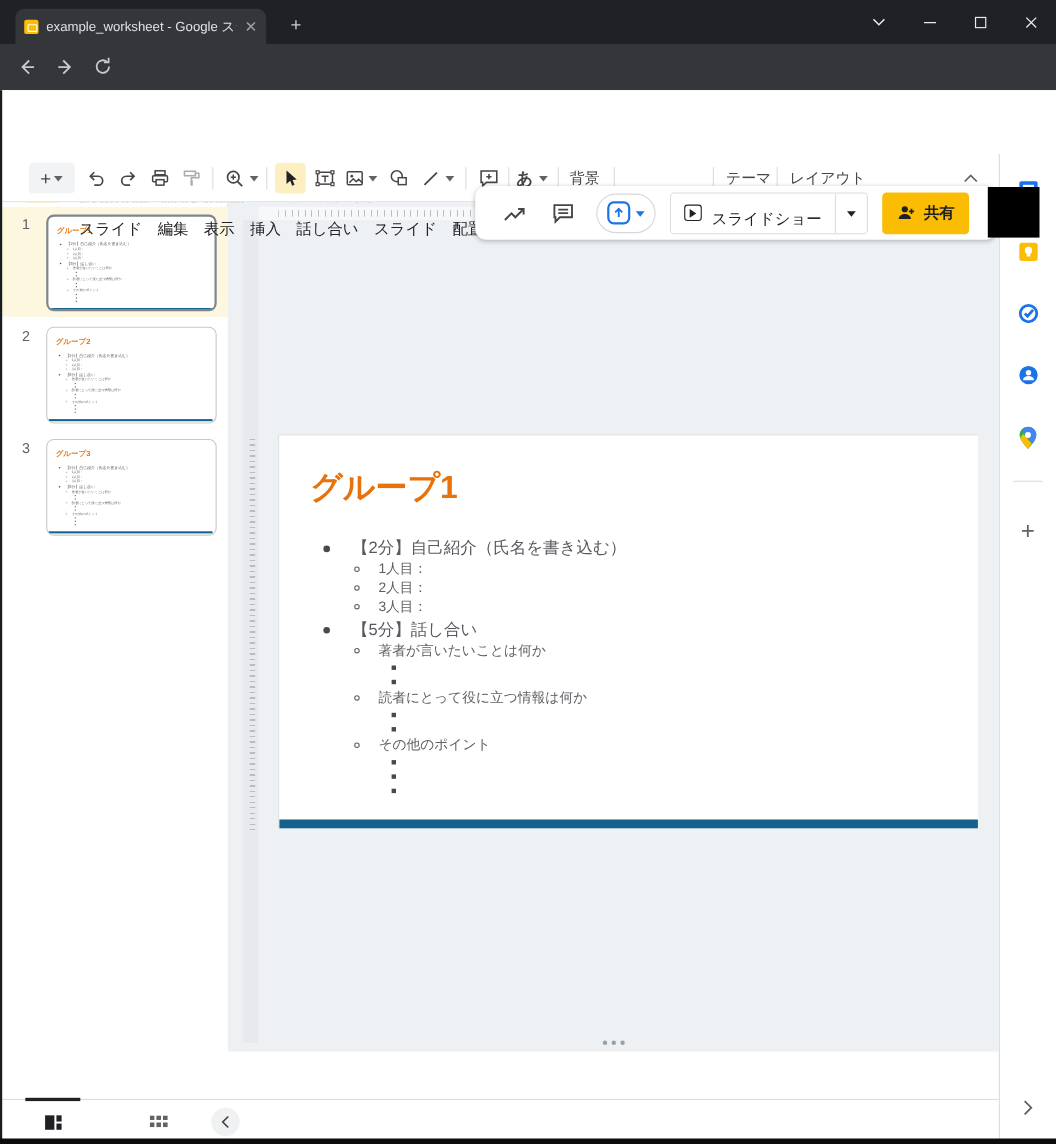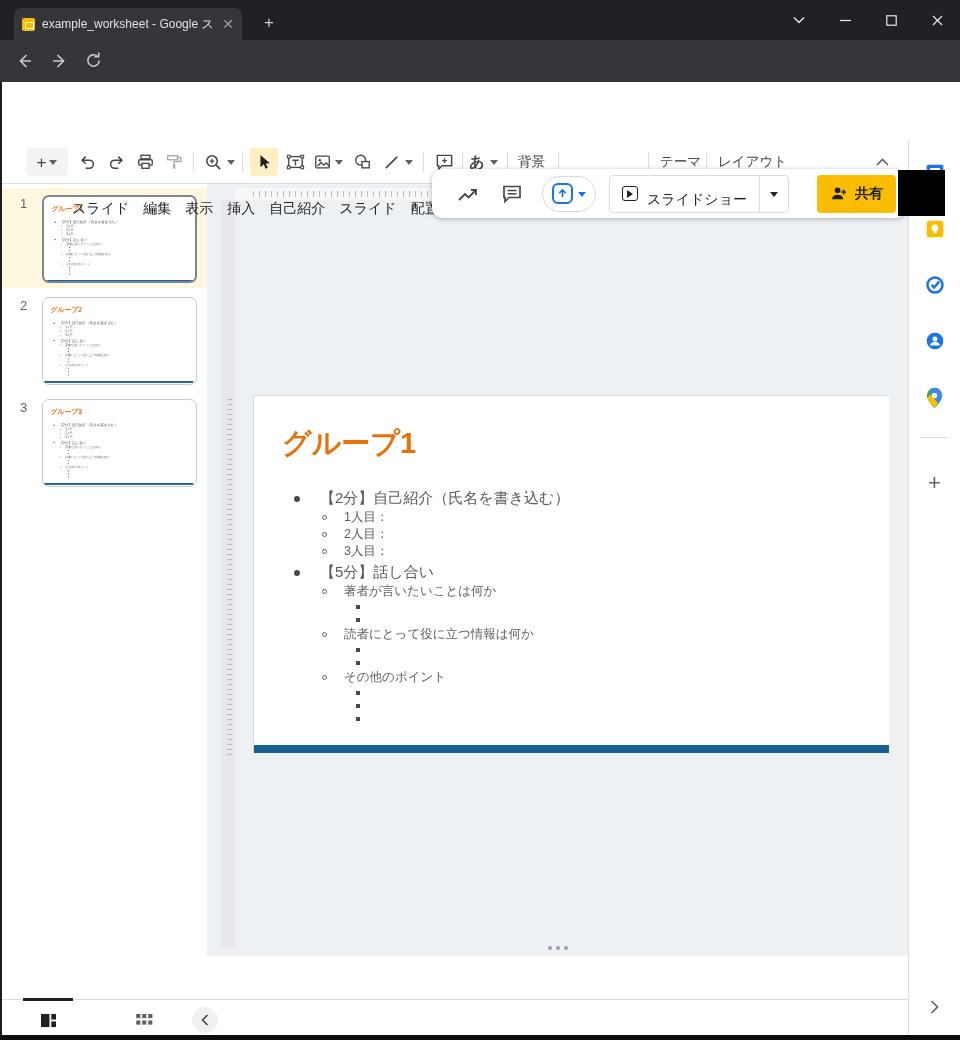--- a/index.html
+++ b/index.html
@@ -52,21 +52,21 @@
   .present-sq { width:21px; height:21px; border:2px solid #1a73e8; border-radius:6px; display:flex; align-items:center; justify-content:center; }
   .caret { width:0; height:0; border:4px solid transparent; border-top:5px solid #5f6368; margin-top:5px; }
   .caret.blue { border-top-color:#1a73e8; }
   .slideshow-btn { display:flex; align-items:stretch; border:1px solid #dadce0; border-radius:4px; height:38px; margin-left:13px; }
   .ss-main { display:flex; align-items:center; gap:9px; padding:0 12px; }
   .ss-ic { width:16px; height:15px; border:1.6px solid #202124; border-radius:3px; display:flex; align-items:center; justify-content:center; }
   .ss-play { width:0; height:0; border:4px solid transparent; border-left:6px solid #202124; margin-left:3px; }
   .ss-label { font-size:14px; color:#202124;margin-top:12px; }
   .ss-caret { width:29px; display:flex; align-items:center; justify-content:center; border-left:1px solid #dadce0; }
   .ss-caret .caret { border-top-color:#202124; margin-top:5px; }
-  .share-btn { display:flex; align-items:center; gap:8px; background:var(--share-button); border-radius:4px; height:38px; padding:0 13px; margin-left:28px; }
+  .share-btn { display:flex; align-items:center; gap:8px; background:var(--share-button); border-radius:4px; height:38px; padding:0 13px; margin-left:13px; }
   .share-label { font-size:14px; color:#202124; font-weight:bold; }
   .avatar-redacted { position:absolute; left:898px; top:88px; width:47px; height:46px; background:#000; z-index:6; }
 
   
   .toolbar { position:absolute; left:0; top:140px; width:908px; height:44px; background:#fff; border-bottom:1px solid #dadce0; }
   .tb { position:absolute; top:8px; height:28px; display:flex; align-items:center; justify-content:center; }
   .sep { position:absolute; top:12px; width:1px; height:20px; background:#dadce0; }
   .newslide { left:26px; width:42px; background:#f1f3f4; border-radius:4px; gap:3px; }
   .plus-glyph { font-size:17px; color:#444746; line-height:1; }
   .tool-hl { background:var(--tool-highlight); border-radius:4px; width:28px; }
@@ -232,21 +232,21 @@
       <svg width="18" height="13" viewBox="0 0 20 14">
           <path d="M5 12.5 a4 4 0 0 1 -.5-8 A5 5 0 0 1 14 3.6 A4 4 0 0 1 15.5 12.5 Z" fill="none" stroke="#5f6368" stroke-width="1.5"></path>
           <path d="M7 7.5 l2 2 L13 5.5" fill="none" stroke="#5f6368" stroke-width="1.5"></path>
         </svg>
     </div>
     <div class="menubar" id="menubar">
         <span class="menu-item">スライド</span>
         <span class="menu-item">編集</span>
         <span class="menu-item">表示</span>
         <span class="menu-item">挿入</span>
-        <span class="menu-item">自己紹介</span>
+        <span class="menu-item">話し合い</span>
         <span class="menu-item">スライド</span>
         <span class="menu-item">配置</span>
       </div>
 
     <div class="header-card">
       <div class="hc-ic" style="margin-left:14px;">
         <svg width="22" height="18" viewBox="0 0 22 18">
             <polyline points="2,15 8,9 11.5,12.5 19,5" fill="none" stroke="#444746" stroke-width="1.8"></polyline>
             <polyline points="14,5 19,5 19,10" fill="none" stroke="#444746" stroke-width="1.8"></polyline>
           </svg>

